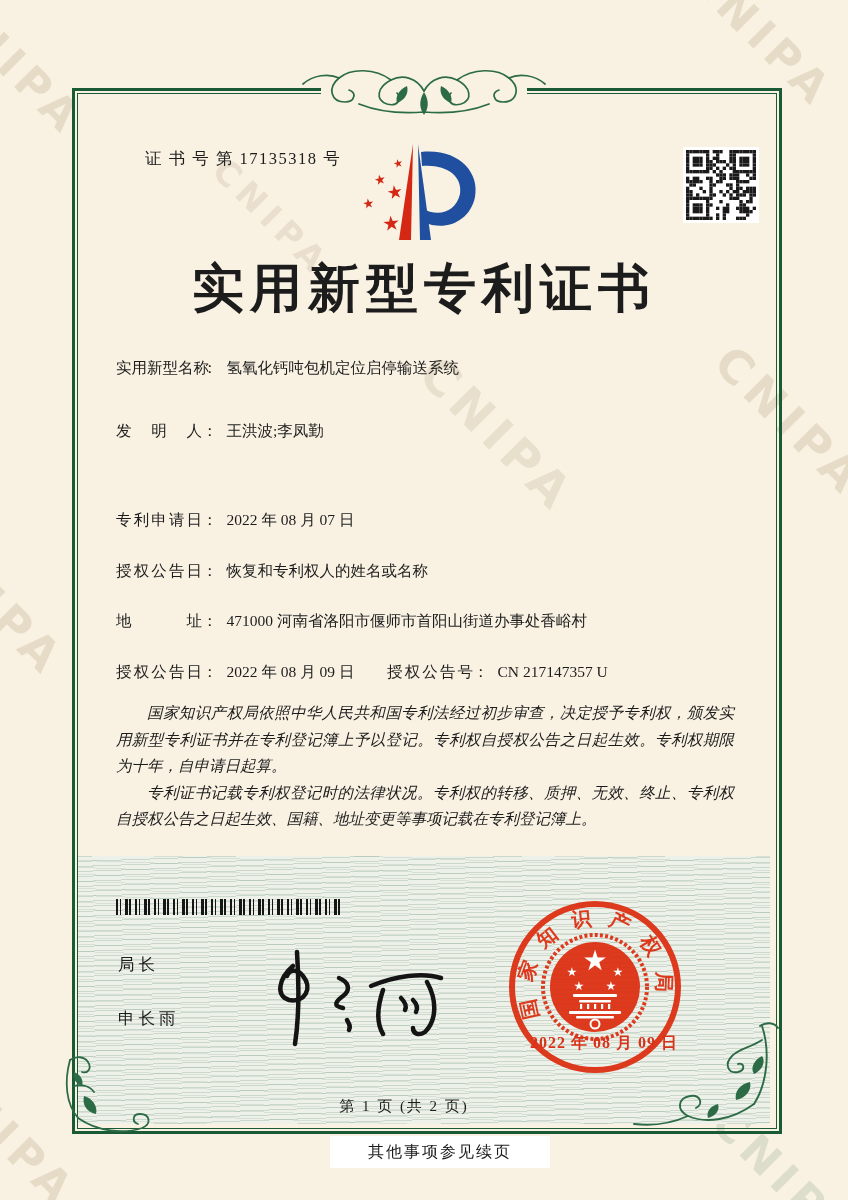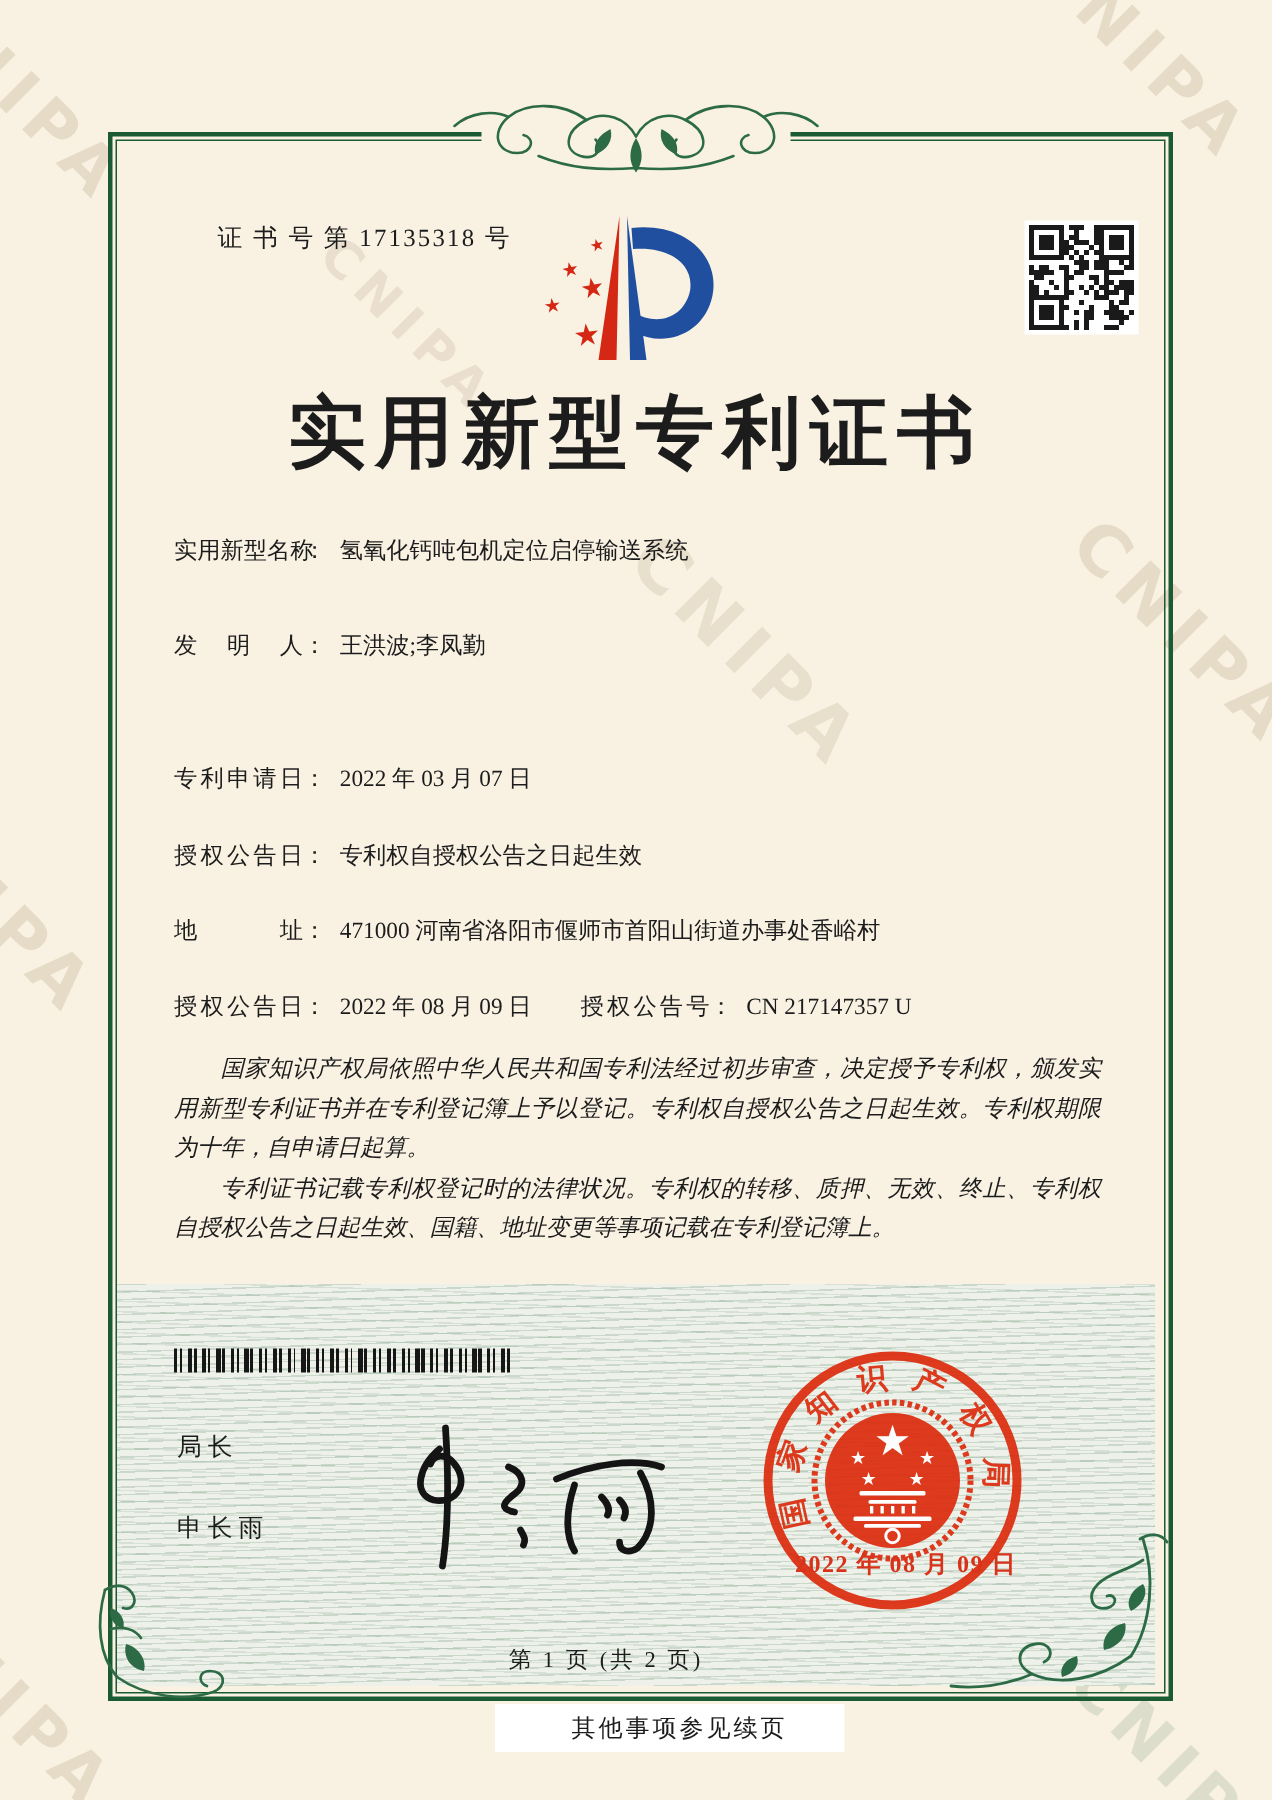--- a/index.html
+++ b/index.html
@@ -35,21 +35,21 @@
       #161616 4px 5px,rgba(0,0,0,0) 5px 9px,#161616 9px 12px,rgba(0,0,0,0) 12px 13px,
       #161616 13px 15px,rgba(0,0,0,0) 15px 19px);}
   .director{left:118px;font-size:16.5px;letter-spacing:4px;z-index:3;}
   .sig{left:255px;top:948px;z-index:3;}
   .seal{left:506px;top:898px;z-index:4;opacity:.94;}
   .sealdate{left:530px;top:1033px;width:180px;font-size:16px;letter-spacing:1px;
             color:#d8321a;font-weight:bold;z-index:5;white-space:nowrap;}
   .pagefoot{left:52px;top:1097px;width:704px;text-align:center;font-size:15px;
             letter-spacing:2px;z-index:3;}
   .contnote{left:330px;top:1136px;width:220px;height:32px;background:#ffffff;z-index:3;
-            display:flex;align-items:center;justify-content:center;font-size:16px;letter-spacing:2px;padding-left:13px;}
+            display:flex;align-items:center;justify-content:center;font-size:16px;letter-spacing:2px;}
   .qr{left:683px;top:147px;width:76px;height:76px;background:#fff;z-index:3;
       display:flex;align-items:center;justify-content:center;}
   .logo{left:358px;top:140px;z-index:3;}
   .ornament{left:299px;top:62px;z-index:4;}
   .cnrBL{left:54px;top:1056px;z-index:4;}
   .cnrBR{left:610px;top:1020px;z-index:4;}
 </style>
 </head>
 <body>
 
@@ -368,24 +368,24 @@
 
   <div class="abs title">实用新型专利证书</div>
 
   <div class="abs row" style="top:358px;">
     <span class="flabel">实用新型名称</span><span>：</span><span class="fvalue">氢氧化钙吨包机定位启停输送系统</span>
   </div>
   <div class="abs row" style="top:409px;margin-top:12px;">
     <span class="flabel">发明人</span><span>：</span><span class="fvalue">王洪波;李凤勤</span>
   </div>
   <div class="abs row" style="top:510px;">
-    <span class="flabel">专利申请日</span><span>：</span><span class="fvalue">2022 年 03 月 07 日</span>
+    <span class="flabel">专利申请日</span><span>：</span><span class="fvalue">2022 年 08 月 07 日</span>
   </div>
   <div class="abs row" style="top:561px;">
-    <span class="flabel">授权公告日</span><span>：</span><span class="fvalue">专利权自授权公告之日起生效</span>
+    <span class="flabel">授权公告日</span><span>：</span><span class="fvalue">恢复和专利权人的姓名或名称</span>
   </div>
   <div class="abs row" style="top:611px;">
     <span class="flabel">地址</span><span>：</span><span class="fvalue">471000 河南省洛阳市偃师市首阳山街道办事处香峪村</span>
   </div>
   <div class="abs row" style="top:662px;width:618px;">
     <span class="flabel">授权公告日</span><span>：</span><span class="fvalue">2022 年 08 月 09 日</span>
     <span class="grant2">
       <span class="flabel">授权公告号</span><span>：</span><span class="fvalue">CN 217147357 U</span>
     </span>
   </div>

